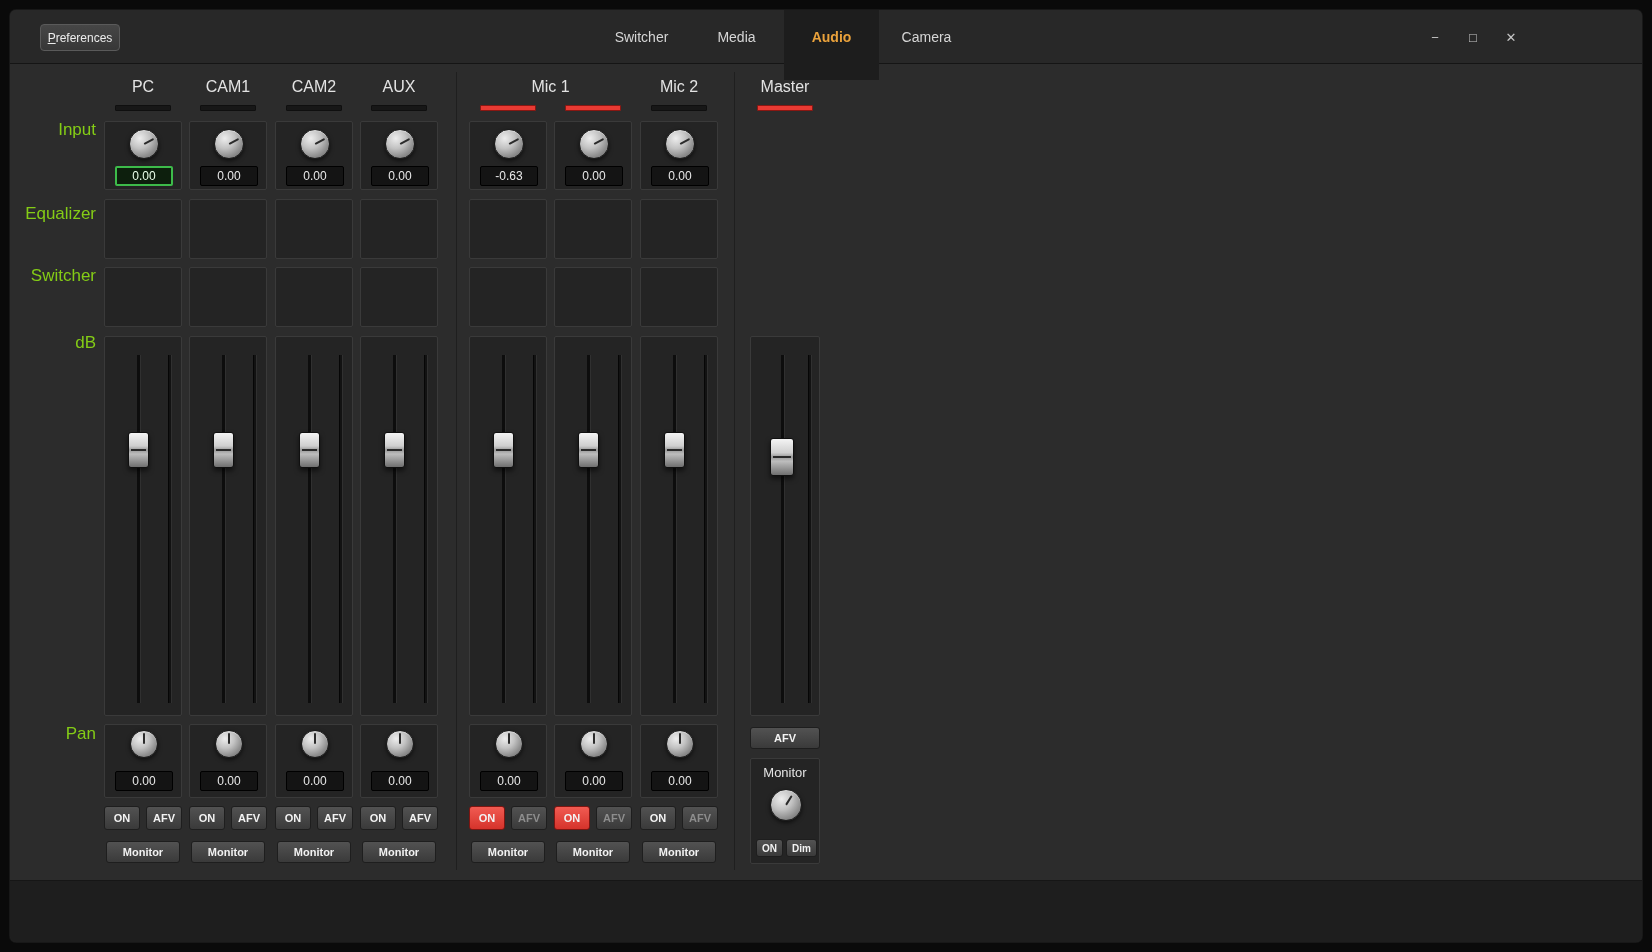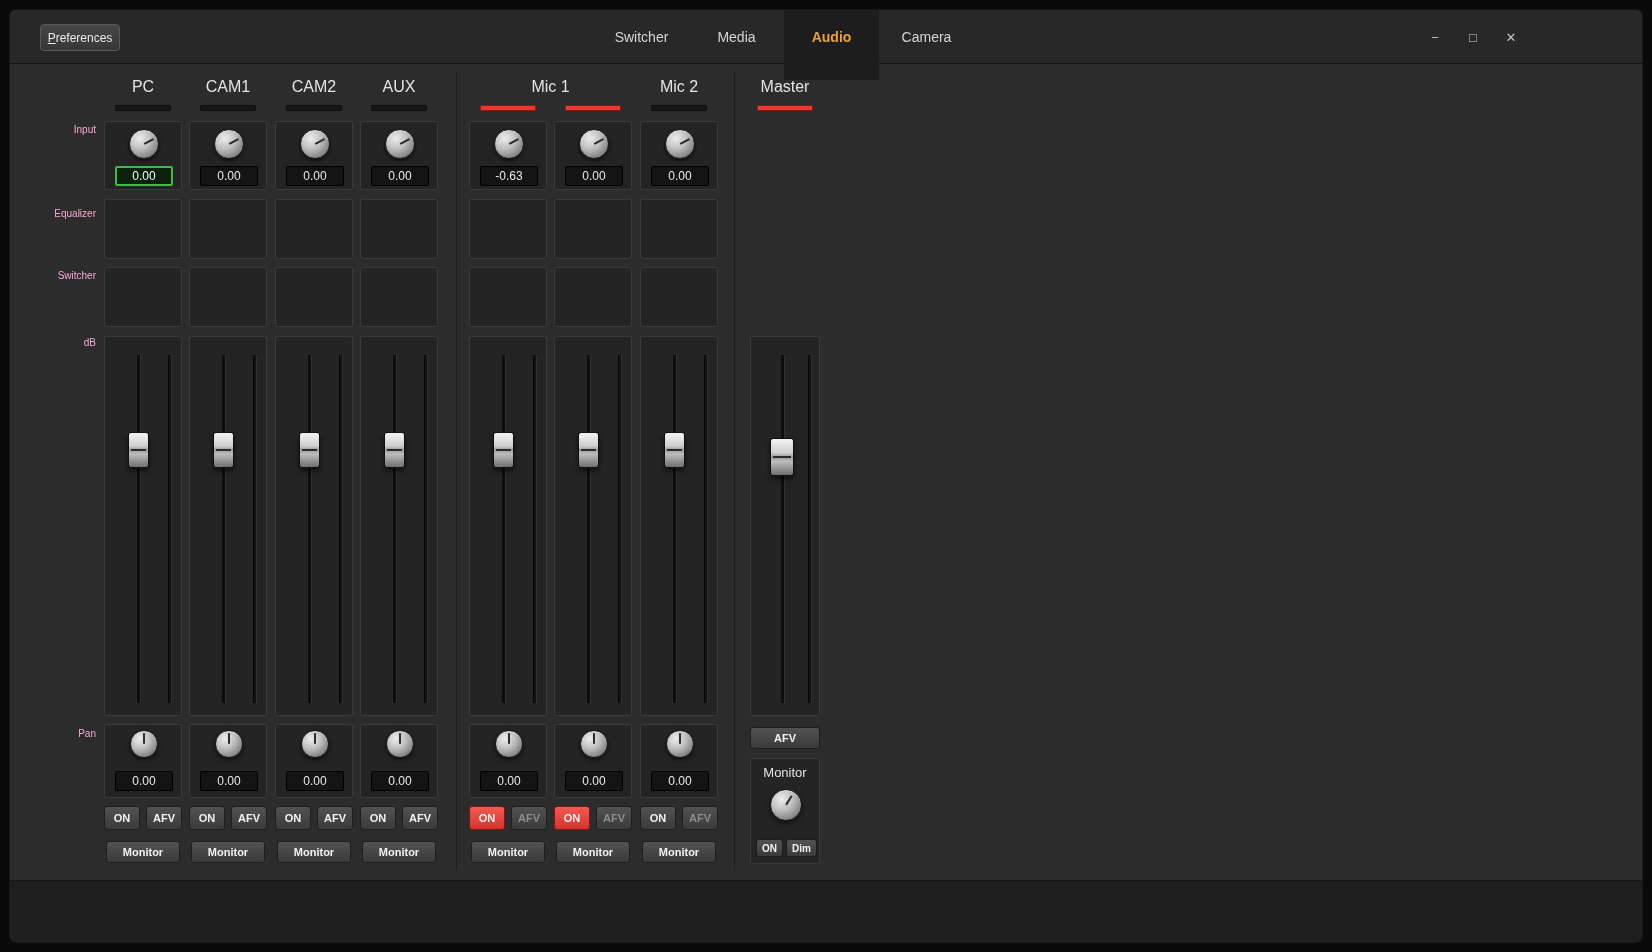--- a/index.html
+++ b/index.html
@@ -15,21 +15,21 @@
               background:linear-gradient(#464646,#373737); border:1px solid #5a5a5a; border-radius:4px;
               color:#ececec; font-size:12px; font-family:inherit; }
   .pref-btn .u { text-decoration:underline; }
   .tabs { position:absolute; left:584px; top:0; height:54px; display:flex; }
   .tab { width:95px; height:70px; line-height:54px; text-align:center; font-size:14px; color:#d6d6d6; cursor:default; }
   .tab.active { background:#1d1d1d; color:#e9a13b; font-weight:700; }
   .win-controls { position:absolute; left:1412px; top:14px; display:flex; gap:12px; }
   .win-btn { width:26px; height:26px; background:transparent; border:none; color:#c6c6c6; font-size:13px; font-family:inherit; }
 
   
-  .row-label { position:absolute; left:0; width:86px; text-align:right; font-size:10px; color:#f9a8d4; height:16px; line-height:16px; }
+  .row-label { position:absolute; left:0; width:86px; text-align:right; font-size:17px; color:#84cc16; height:16px; line-height:16px; }
 
   
   .group-label { position:absolute; top:68px; height:17px; line-height:17px; text-align:center; font-size:16px; color:#e3e3e3; }
 
   
   .strip { position:absolute; top:95px; width:78px; height:771px; }
   .panel { position:absolute; left:0; width:100%; background:#242424; border:1px solid #3a3a3a; border-radius:2px; }
   .tally { position:absolute; top:0; left:11px; width:56px; height:6px; background:#171717;
            border:1px solid #0f0f0f; border-radius:1px; }
   .tally.red { background:#e83a33; border-color:#8a1712; }

